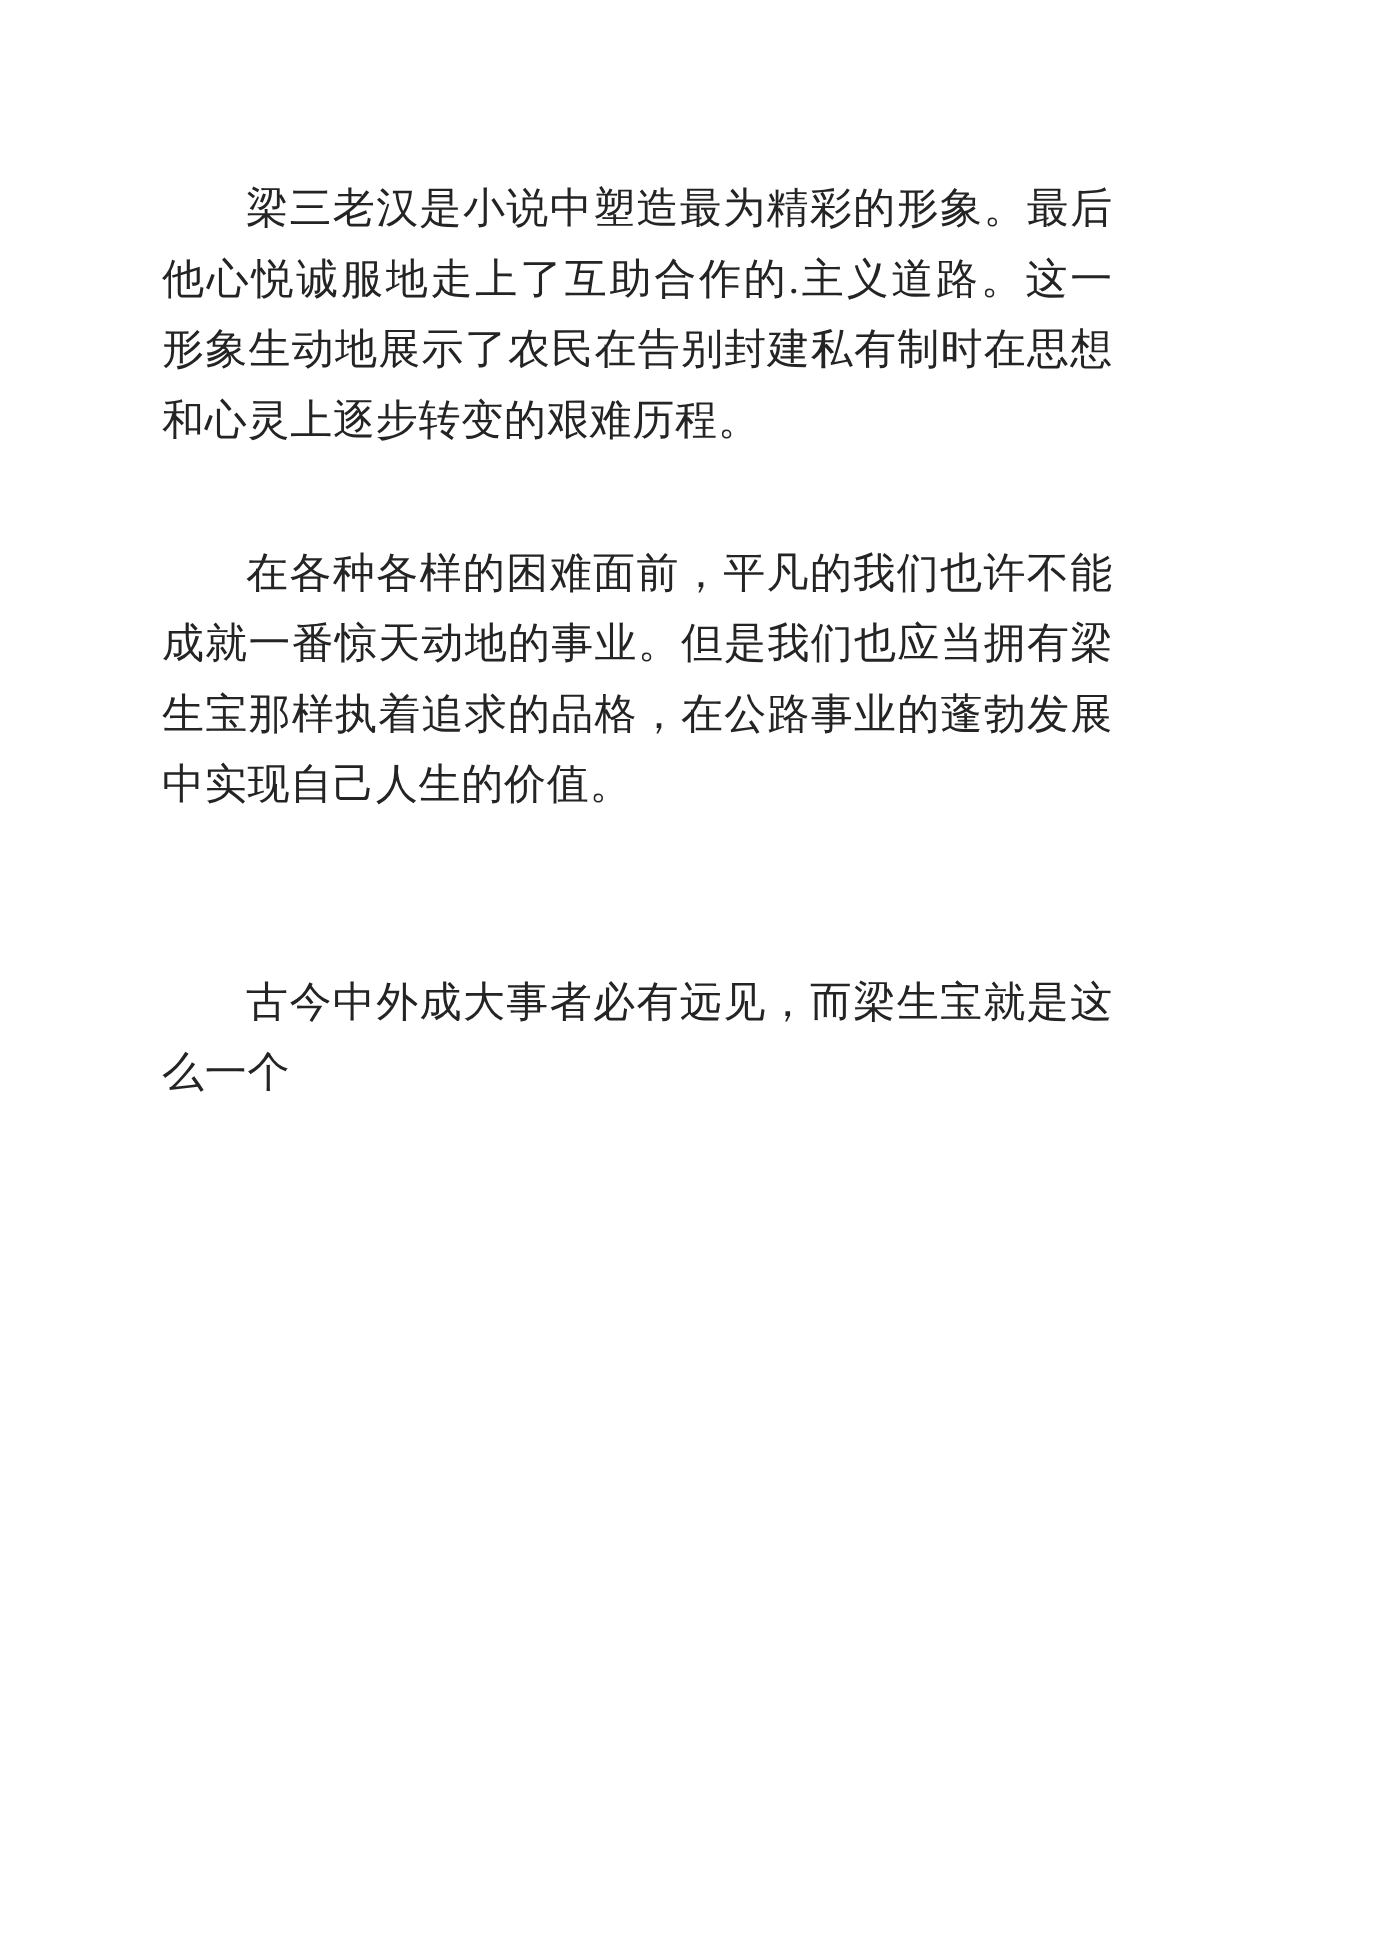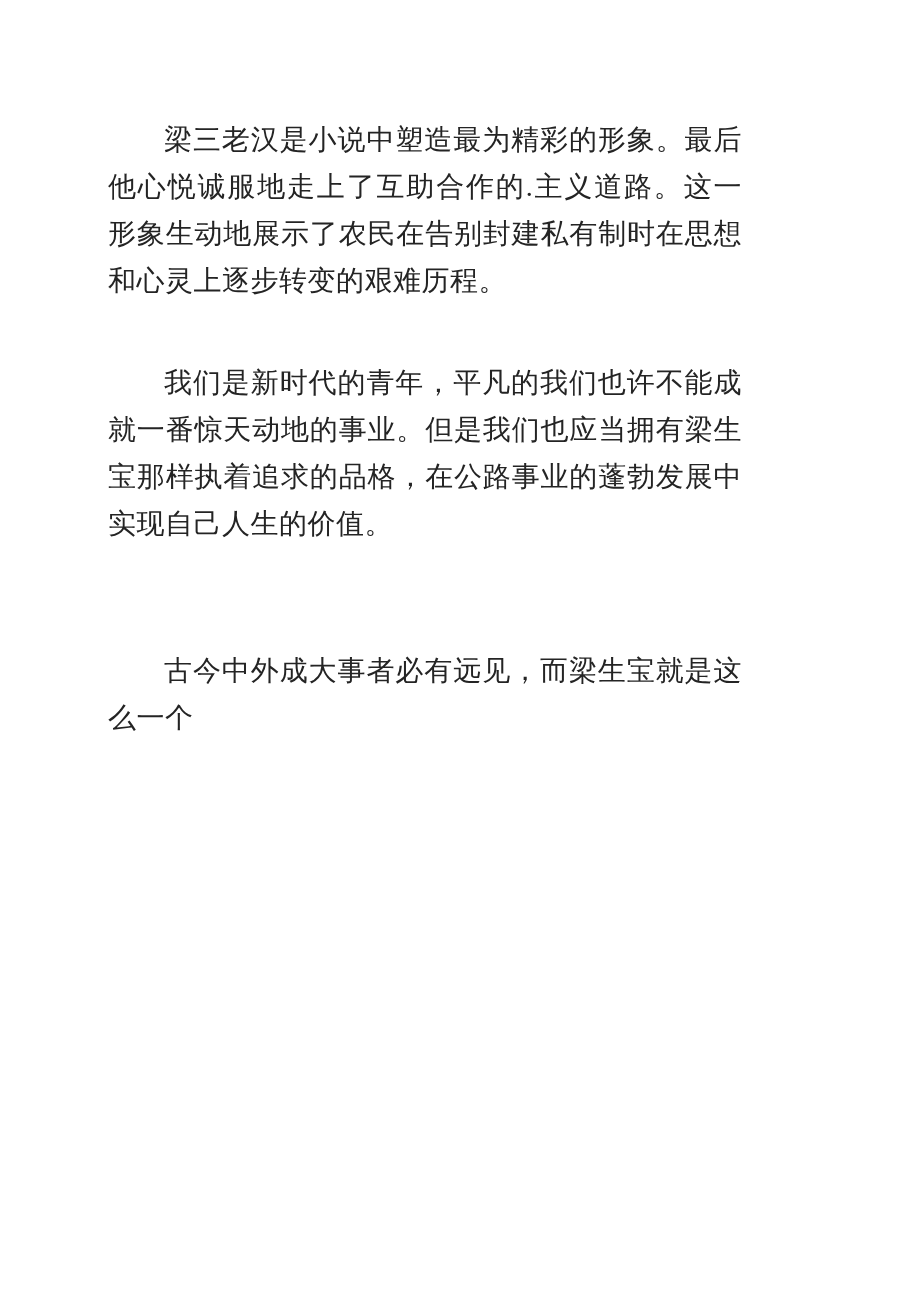--- a/index.html
+++ b/index.html
@@ -27,22 +27,23 @@
     margin: 0 0 55px 0;
     text-indent: 2em;
     text-align: justify;
     text-justify: inter-ideograph;
     letter-spacing: 0.5px;
     word-break: break-all;
   }
   .para-last {
     margin-top: 100px;
     margin-bottom: 0;
+    font-family: Liberation Mono, monospace;
   }
 </style>
 </head>
 <body>
 
 <div class="page">
   <p class="para">梁三老汉是小说中塑造最为精彩的形象。最后他心悦诚服地走上了互助合作的.主义道路。这一形象生动地展示了农民在告别封建私有制时在思想和心灵上逐步转变的艰难历程。</p>
-  <p class="para">我们是新时代的青年，平凡的我们也许不能成就一番惊天动地的事业。但是我们也应当拥有梁生宝那样执着追求的品格，在公路事业的蓬勃发展中实现自己人生的价值。</p>
+  <p class="para">在各种各样的困难面前，平凡的我们也许不能成就一番惊天动地的事业。但是我们也应当拥有梁生宝那样执着追求的品格，在公路事业的蓬勃发展中实现自己人生的价值。</p>
   <p class="para para-last">古今中外成大事者必有远见，而梁生宝就是这么一个</p>
 </div>
 
 </body></html>

